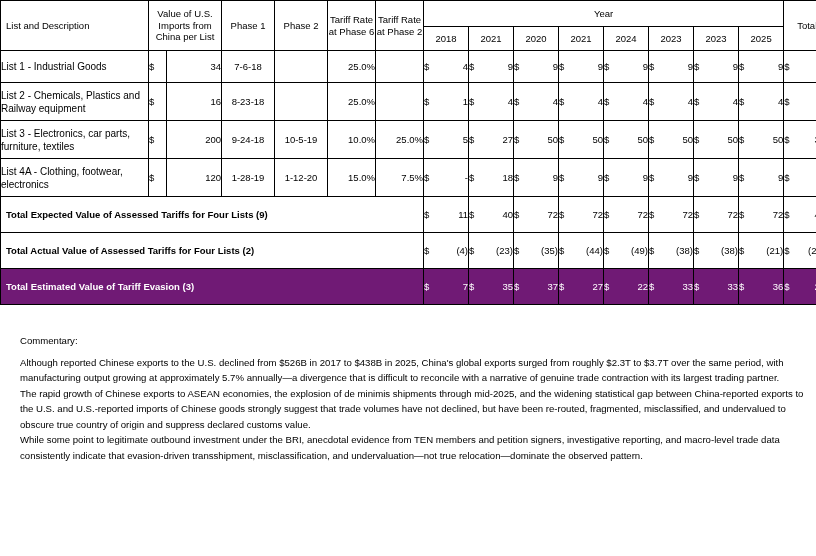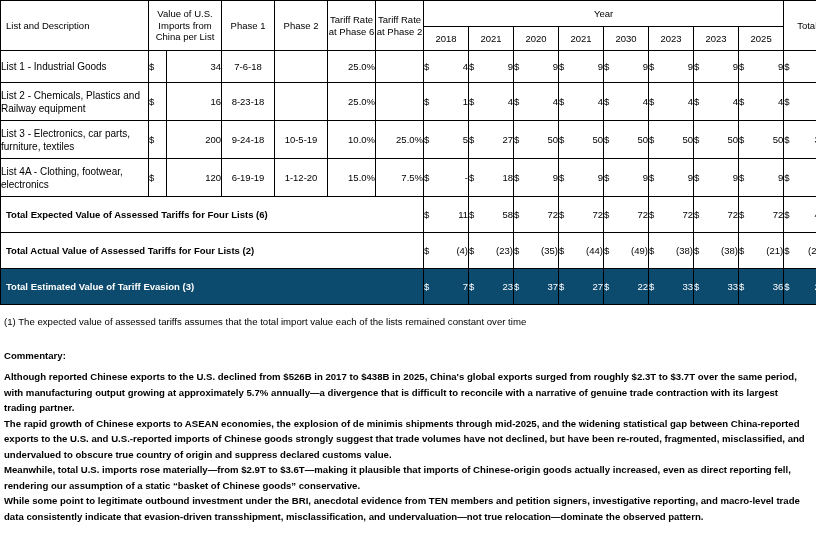--- a/index.html
+++ b/index.html
@@ -69,21 +69,21 @@
   .sym  { text-align: left;  padding: 3px 1px 3px 4px; font-size: 9.5px; }
   .ctr  { text-align: center; padding: 3px 2px; font-size: 9.5px; }
   .rt   { text-align: right;  padding: 3px 5px; font-size: 9.5px; }
 
   .bold, .bold * { font-weight: bold; }
 
   .sumrow .desc { font-weight: bold; font-size: 9.5px; padding: 8px 5px; }
   .sumrow td { height: 36px; }
 
   .evasion td {
-    background: #0c4a6e;
+    background: #701a75;
     color: #ffffff;
     font-weight: bold;
     border-color: #000;
   }
   .evasion .desc { font-weight: bold; font-size: 9.5px; }
   .bb-thick { border-bottom-width: 2.5px; }
   .bl-thick { border-left-width: 2px; }
 
   
   .notes {
@@ -92,23 +92,22 @@
     line-height: 14.5px;
   }
   .notes div { white-space: nowrap; }
 
   .commentary {
     padding: 18px 4px 0 4px;
     font-size: 9.6px;
     line-height: 15.5px;
   }
   .commentary p {
-    margin: 0 0 0 0;
+    margin: 0 0 0 16px;
     max-width: 808px;
-    font-weight: bold;
   }
   .commentary p.gap { margin-top: 6px; }
 </style>
 </head>
 <body>
 
 <div id="page">
 
   <table class="tariff">
     <colgroup>
@@ -148,21 +147,21 @@
         <th class="hdr" rowspan="2">Tariff Rate at Phase 6</th>
         <th class="hdr" rowspan="2">Tariff Rate at Phase 2</th>
         <th class="hdr bl-thick" colspan="16" style="height:26px;">Year</th>
         <th class="hdr bl-thick" rowspan="2" colspan="2">Total</th>
       </tr>
       <tr>
         <th class="hdr bl-thick" colspan="2" style="height:24px;">2018</th>
         <th class="hdr" colspan="2">2021</th>
         <th class="hdr" colspan="2">2020</th>
         <th class="hdr" colspan="2">2021</th>
-        <th class="hdr" colspan="2">2030</th>
+        <th class="hdr" colspan="2">2024</th>
         <th class="hdr" colspan="2">2023</th>
         <th class="hdr" colspan="2">2023</th>
         <th class="hdr" colspan="2">2025</th>
       </tr>
     </thead>
 
     <tbody>
 
       <tr style="height:32px;">
         <td class="desc">
@@ -253,21 +252,21 @@
         <td class="sym bold bl-thick" style="border-right:none;">$</td>
         <td class="num bold" style="border-left:none;">333</td>
       </tr>
 
       <tr style="height:38px;">
         <td class="desc bb-thick">
           <b>List 4A</b><span> - Clothing, footwear, electronics</span>
         </td>
         <td class="sym bb-thick">$</td>
         <td class="num bb-thick">120</td>
-        <td class="ctr bb-thick">6-19-19</td>
+        <td class="ctr bb-thick">1-28-19</td>
         <td class="ctr bb-thick">1-12-20</td>
         <td class="rt bb-thick">15.0%</td>
         <td class="rt bb-thick">7.5%</td>
         <td class="sym bl-thick bb-thick" style="border-right:none;">$</td>
         <td class="num bb-thick" style="border-left:none;">-</td>
         <td class="sym bb-thick" style="border-right:none;">$</td>
         <td class="num bb-thick" style="border-left:none;">18</td>
         <td class="sym bb-thick" style="border-right:none;">$</td>
         <td class="num bb-thick" style="border-left:none;">9</td>
         <td class="sym bb-thick" style="border-right:none;">$</td>
@@ -278,25 +277,25 @@
         <td class="num bb-thick" style="border-left:none;">9</td>
         <td class="sym bb-thick" style="border-right:none;">$</td>
         <td class="num bb-thick" style="border-left:none;">9</td>
         <td class="sym bb-thick" style="border-right:none;">$</td>
         <td class="num bb-thick" style="border-left:none;">9</td>
         <td class="sym bold bl-thick bb-thick" style="border-right:none;">$</td>
         <td class="num bold bb-thick" style="border-left:none;">72</td>
       </tr>
 
       <tr class="sumrow">
-        <td class="desc" colspan="7">Total Expected Value of Assessed Tariffs for Four Lists (6)</td>
+        <td class="desc" colspan="7">Total Expected Value of Assessed Tariffs for Four Lists (9)</td>
         <td class="sym bl-thick" style="border-right:none;">$</td>
         <td class="num" style="border-left:none;">11</td>
         <td class="sym" style="border-right:none;">$</td>
-        <td class="num" style="border-left:none;">58</td>
+        <td class="num" style="border-left:none;">40</td>
         <td class="sym" style="border-right:none;">$</td>
         <td class="num" style="border-left:none;">72</td>
         <td class="sym" style="border-right:none;">$</td>
         <td class="num" style="border-left:none;">72</td>
         <td class="sym" style="border-right:none;">$</td>
         <td class="num" style="border-left:none;">72</td>
         <td class="sym" style="border-right:none;">$</td>
         <td class="num" style="border-left:none;">72</td>
         <td class="sym" style="border-right:none;">$</td>
         <td class="num" style="border-left:none;">72</td>
@@ -326,45 +325,43 @@
         <td class="num" style="border-left:none;">(21)</td>
         <td class="sym bold bl-thick" style="border-right:none;">$</td>
         <td class="num bold" style="border-left:none;">(267)</td>
       </tr>
 
       <tr class="sumrow evasion">
         <td class="desc" colspan="7">Total Estimated Value of Tariff Evasion (3)</td>
         <td class="sym bl-thick" style="border-right:none;">$</td>
         <td class="num" style="border-left:none;">7</td>
         <td class="sym" style="border-right:none;">$</td>
-        <td class="num" style="border-left:none;">23</td>
+        <td class="num" style="border-left:none;">35</td>
         <td class="sym" style="border-right:none;">$</td>
         <td class="num" style="border-left:none;">37</td>
         <td class="sym" style="border-right:none;">$</td>
         <td class="num" style="border-left:none;">27</td>
         <td class="sym" style="border-right:none;">$</td>
         <td class="num" style="border-left:none;margin-top:23px;">22</td>
         <td class="sym" style="border-right:none;">$</td>
         <td class="num" style="border-left:none;">33</td>
         <td class="sym" style="border-right:none;">$</td>
         <td class="num" style="border-left:none;">33</td>
         <td class="sym" style="border-right:none;">$</td>
         <td class="num" style="border-left:none;">36</td>
         <td class="sym bl-thick" style="border-right:none;">$</td>
         <td class="num" style="border-left:none;">230</td>
       </tr>
 
     </tbody>
   </table>
 
   <div class="notes">
-    <div>(1) The expected value of assessed tariffs assumes that the total import value each of the lists remained constant over time</div>
   </div>
 
   <div class="commentary">
     <p>Commentary:</p>
     <p class="gap">Although reported Chinese exports to the U.S. declined from $526B in 2017 to $438B in 2025, China's global exports surged from roughly $2.3T to $3.7T over the same period, with manufacturing output growing at approximately 5.7% annually—a divergence that is difficult to reconcile with a narrative of genuine trade contraction with its largest trading partner.</p>
     <p>The rapid growth of Chinese exports to ASEAN economies, the explosion of de minimis shipments through mid-2025, and the widening statistical gap between China-reported exports to the U.S. and U.S.-reported imports of Chinese goods strongly suggest that trade volumes have not declined, but have been re-routed, fragmented, misclassified, and undervalued to obscure true country of origin and suppress declared customs value.</p>
-    <p>Meanwhile, total U.S. imports rose materially—from $2.9T to $3.6T—making it plausible that imports of Chinese-origin goods actually increased, even as direct reporting fell, rendering our assumption of a static “basket of Chinese goods” conservative.</p>
     <p>While some point to legitimate outbound investment under the BRI, anecdotal evidence from TEN members and petition signers, investigative reporting, and macro-level trade data consistently indicate that evasion-driven transshipment, misclassification, and undervaluation—not true relocation—dominate the observed pattern.</p>
   </div>
 
 </div>
 
 </body></html>

